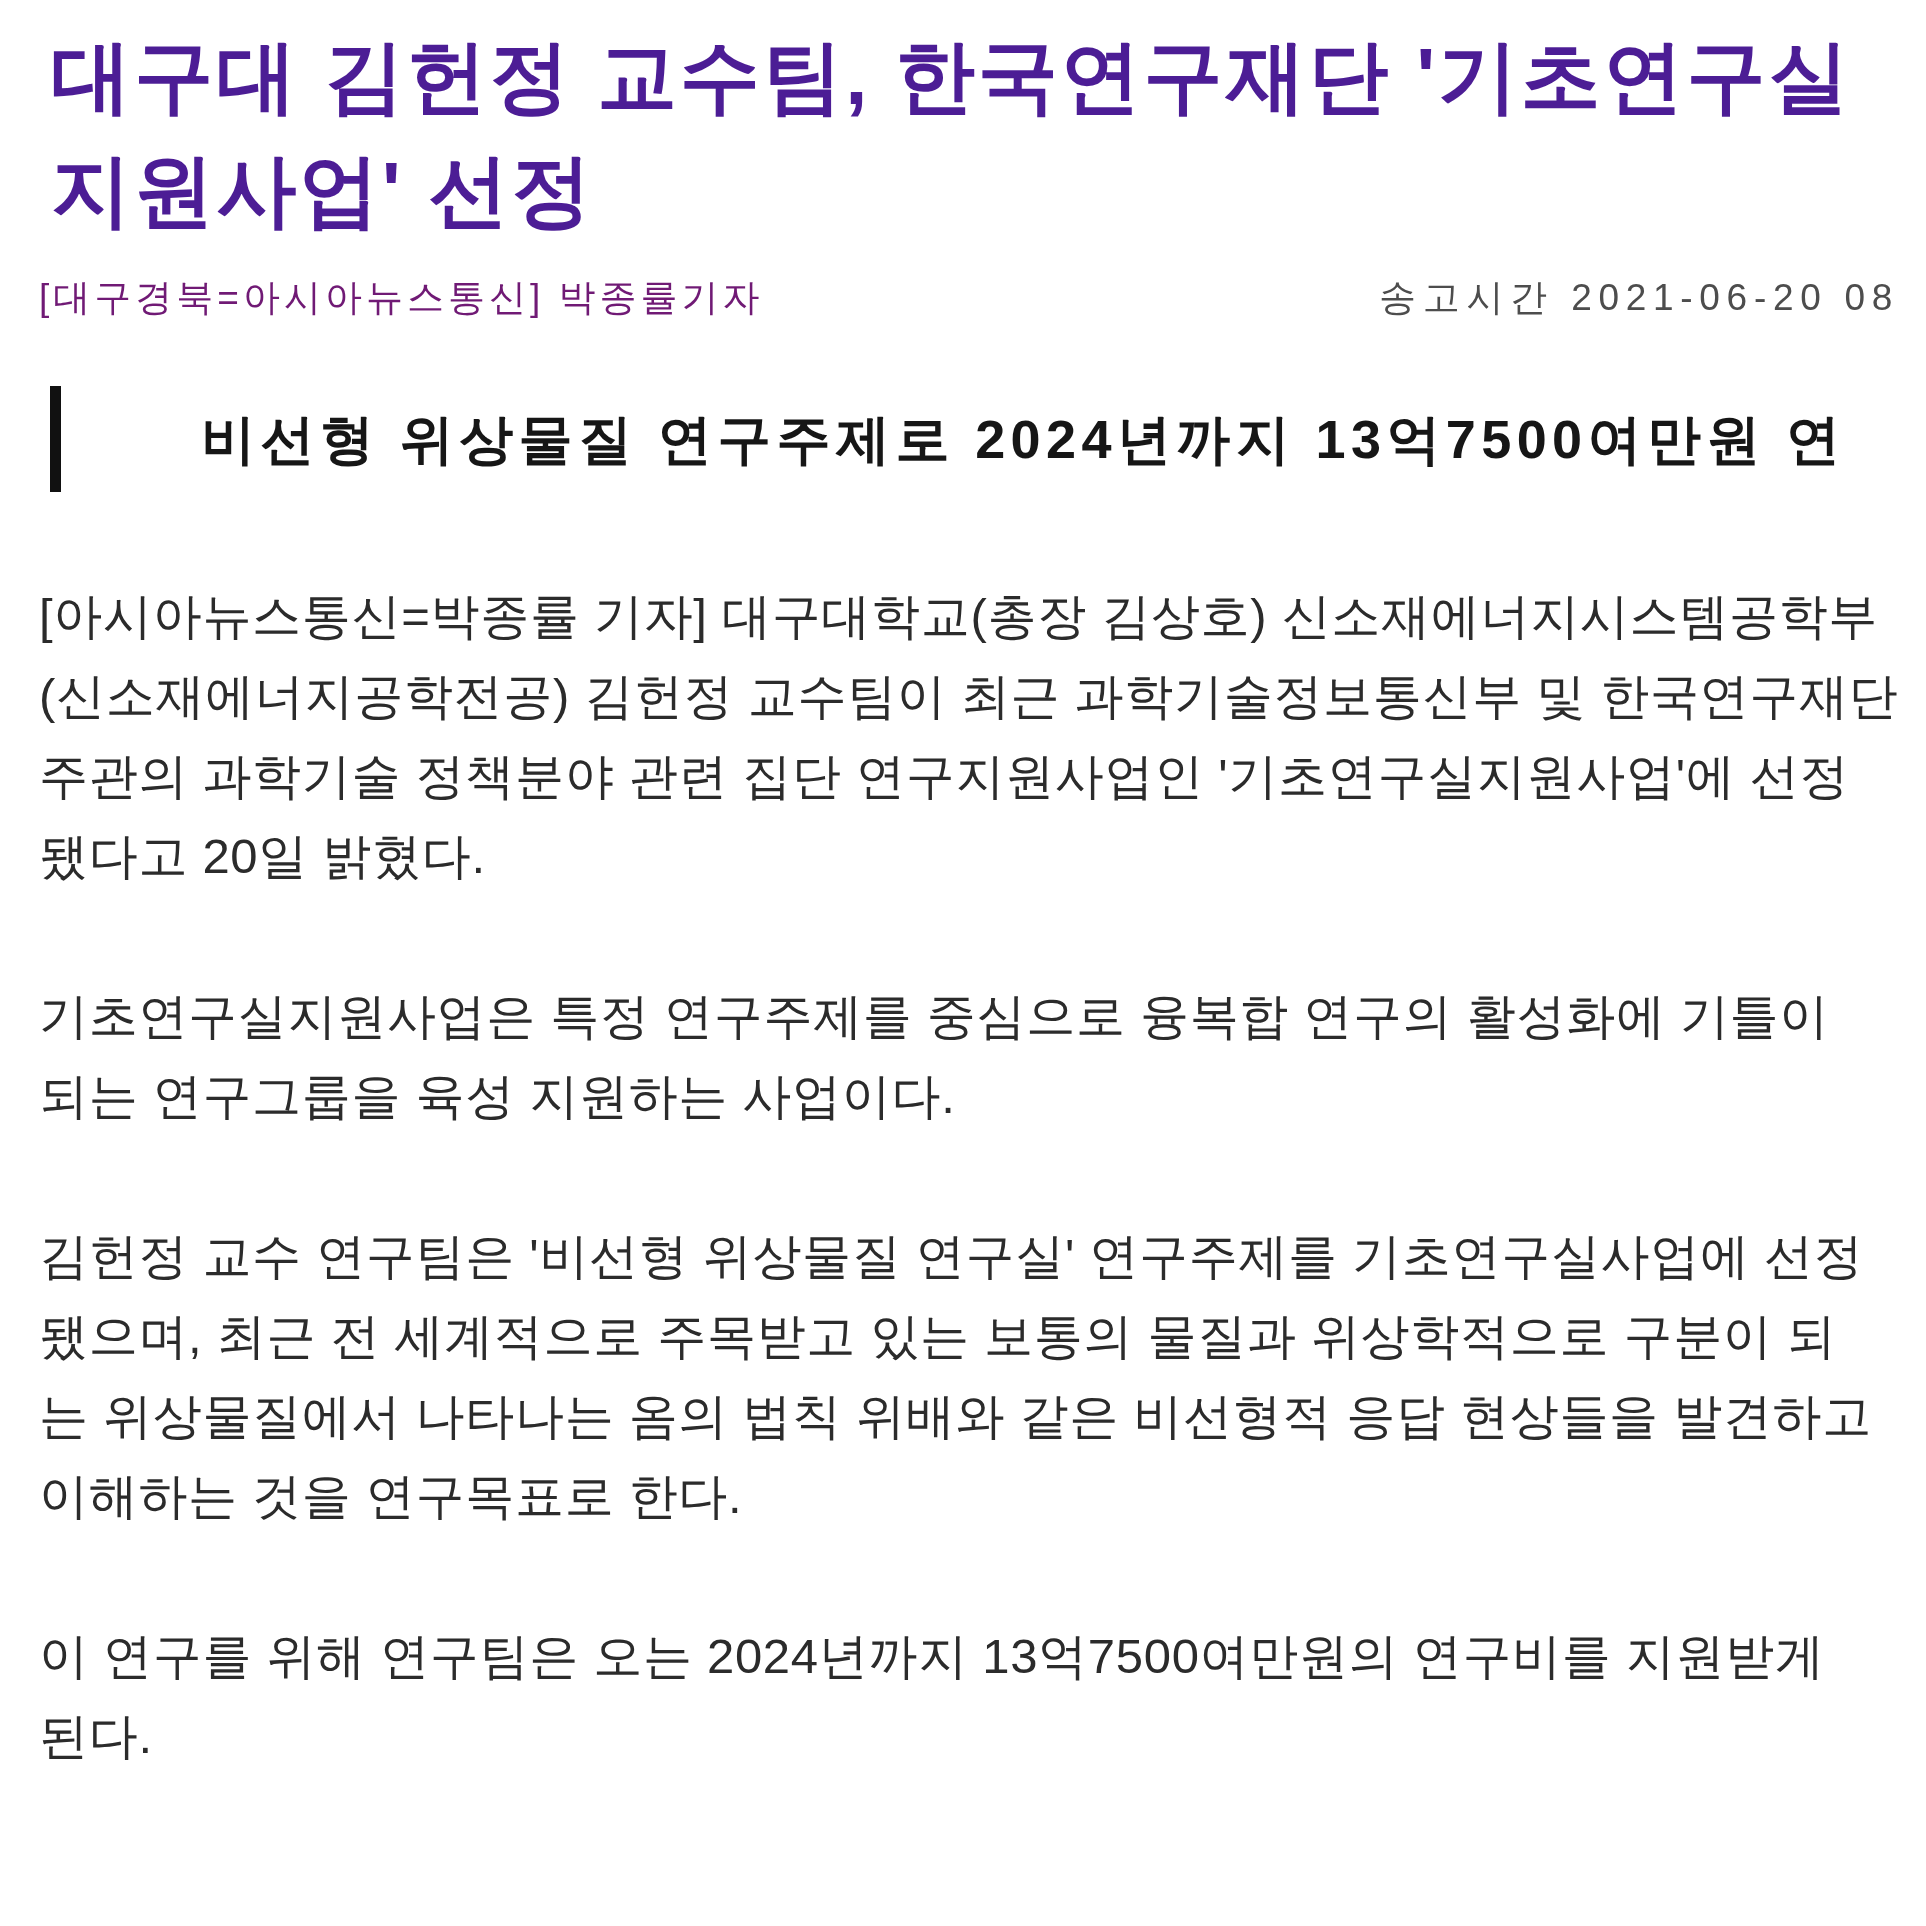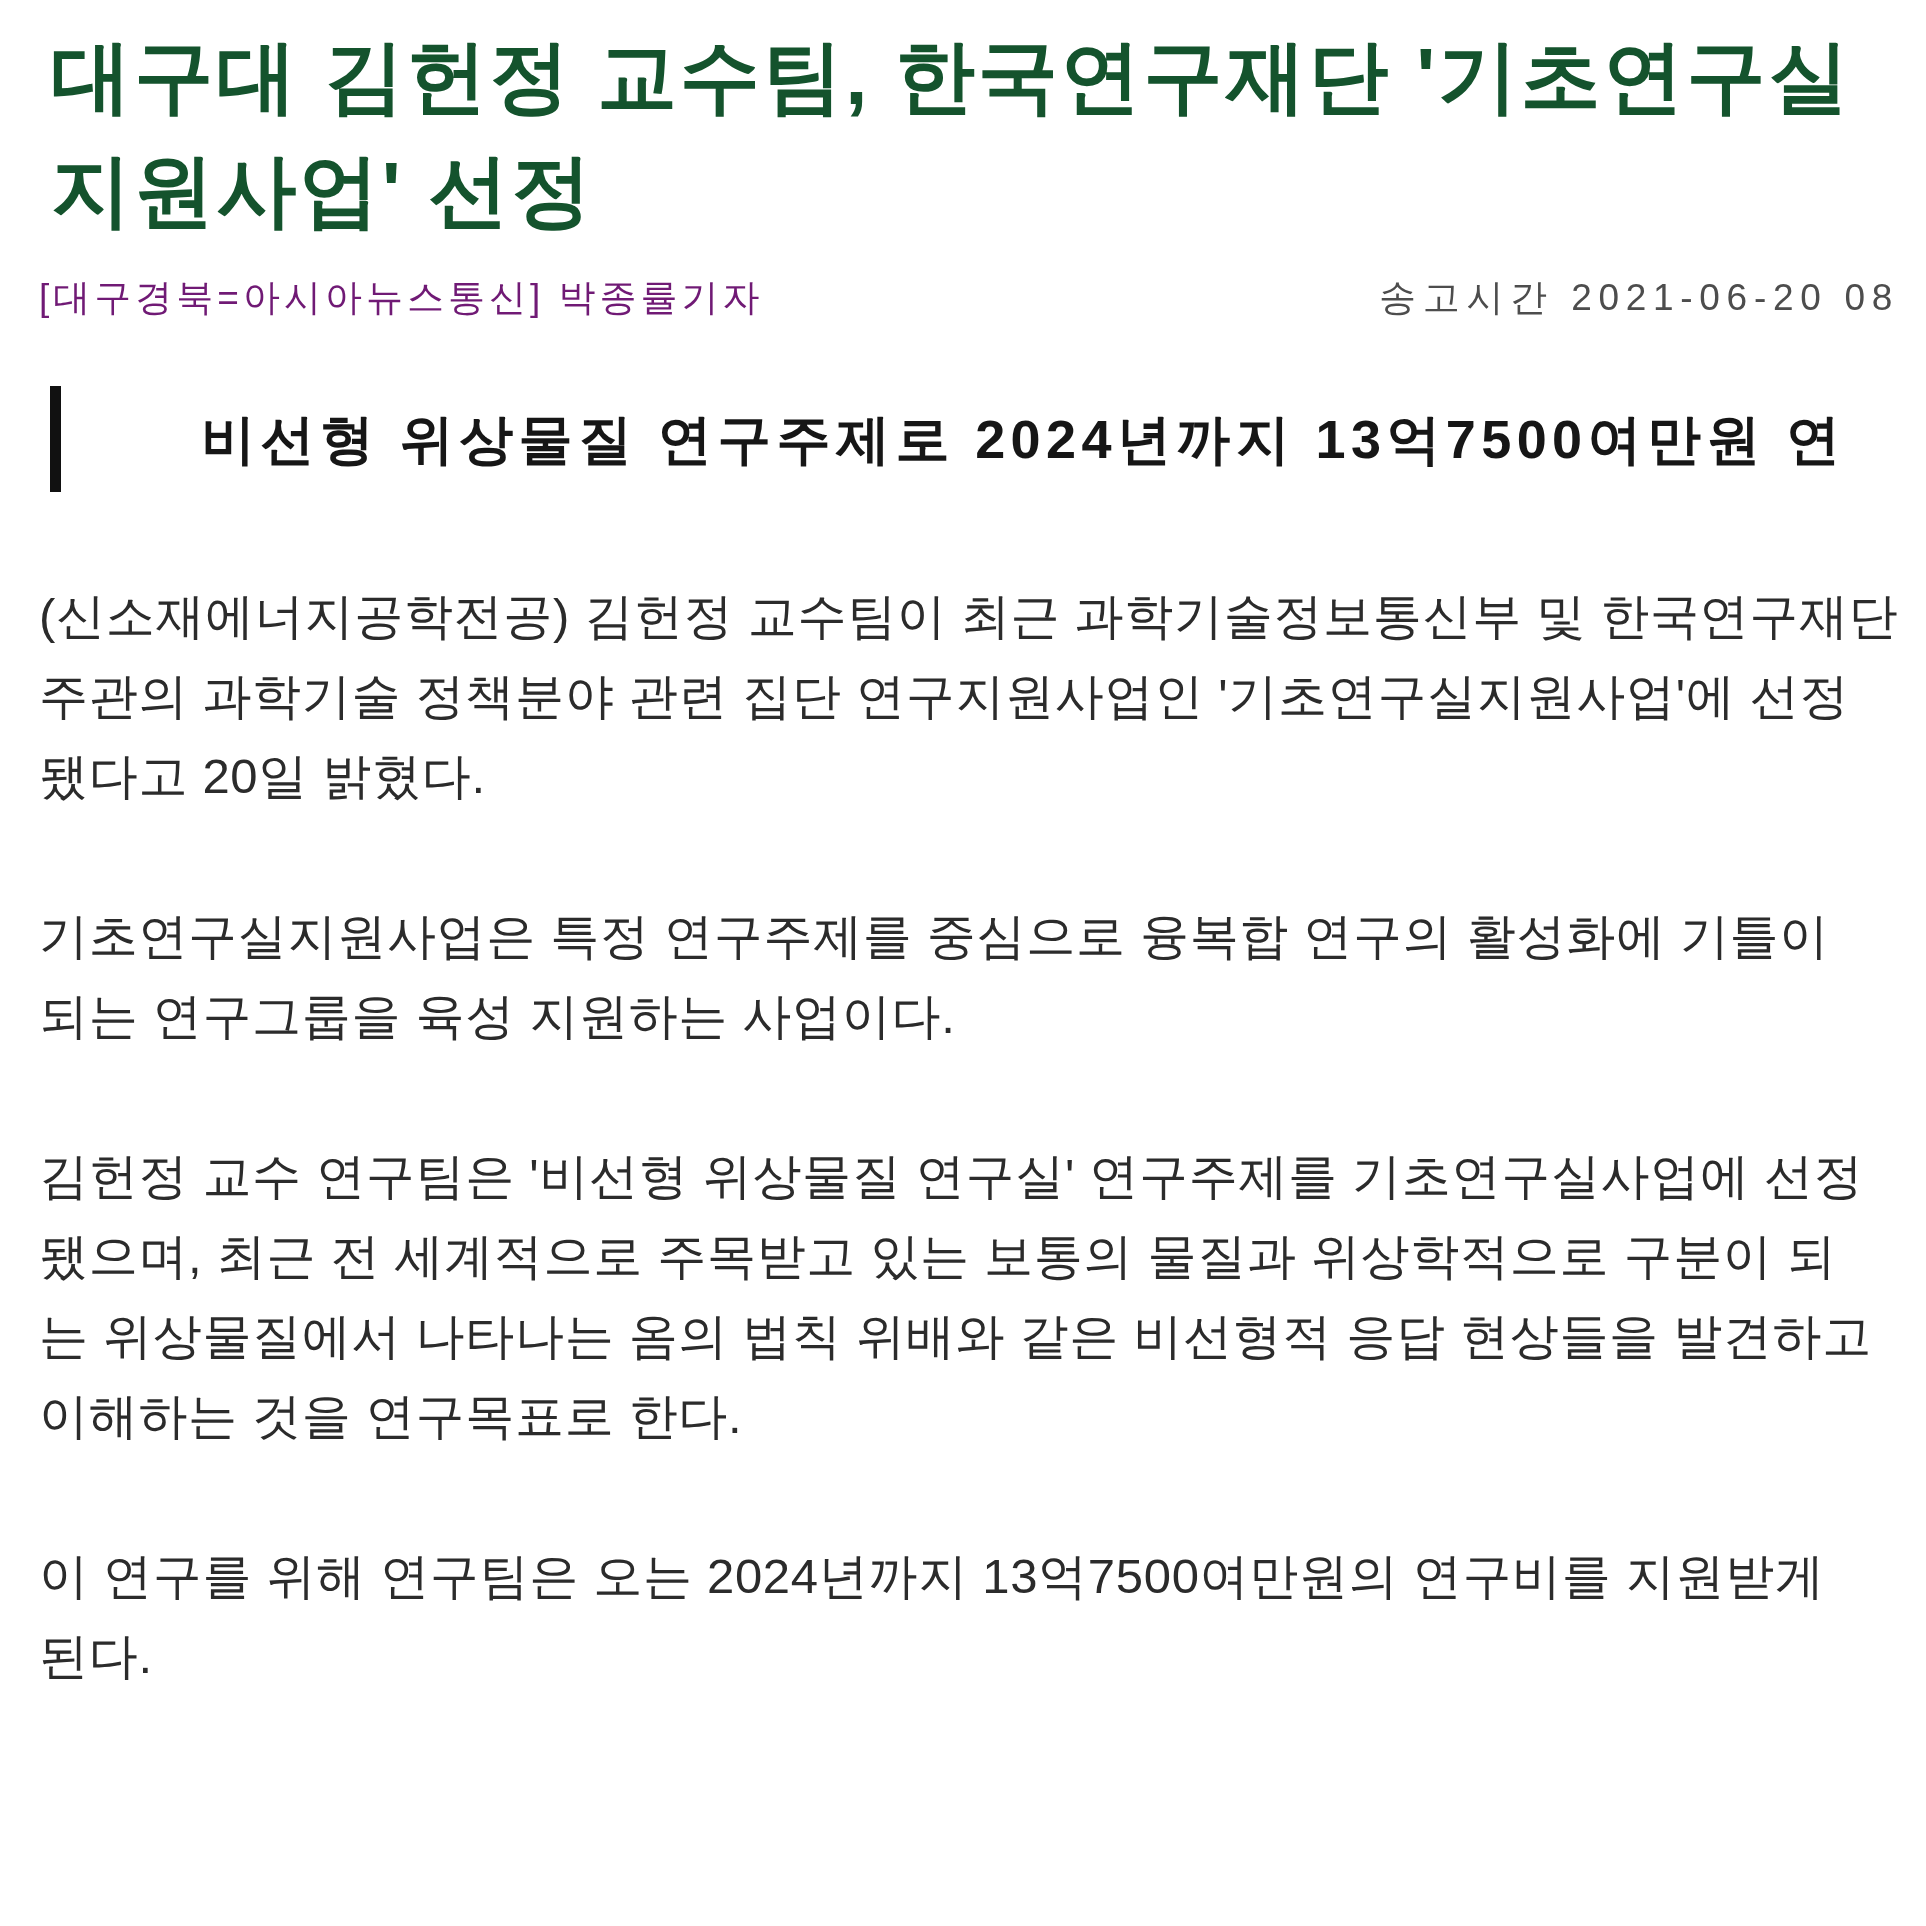--- a/index.html
+++ b/index.html
@@ -10,21 +10,21 @@
     background: #ffffff;
     font-family: "Liberation Sans", sans-serif;
   }
   .article-main {
     padding: 20px 0 0 39px;
   }
   .article-title {
     margin: 0 0 0 12px;
     font-size: 80px;
     font-weight: 700;
-    color: #14532d;
+    color: #4c1d95;
     line-height: 114px;
     letter-spacing: 2.7px;
   }
   .title-line {
     white-space: pre;
     display: block;
   }
   .meta-row {
     position: relative;
     margin-top: 25.4px;
@@ -81,20 +81,21 @@
     <span class="byline">[대구경북=아시아뉴스통신] 박종률기자</span>
     <span class="publish-time"><span class="time-label">송고시간</span><span class="time-value">2021-06-20 08</span></span>
   </div>
 
   <blockquote class="highlight-quote">
     <span class="quote-line">비선형 위상물질 연구주제로 2024년까지 13억7500여만원 연</span>
   </blockquote>
 
   <section class="article-body">
     <p>
+      <span class="body-line">[아시아뉴스통신=박종률 기자] 대구대학교(총장 김상호) 신소재에너지시스템공학부</span>
       <span class="body-line">(신소재에너지공학전공) 김헌정 교수팀이 최근 과학기술정보통신부 및 한국연구재단</span>
       <span class="body-line">주관의 과학기술 정책분야 관련 집단 연구지원사업인 '기초연구실지원사업'에 선정</span>
       <span class="body-line">됐다고 20일 밝혔다.</span>
     </p>
     <p>
       <span class="body-line">기초연구실지원사업은 특정 연구주제를 중심으로 융복합 연구의 활성화에 기틀이</span>
       <span class="body-line">되는 연구그룹을 육성 지원하는 사업이다.</span>
     </p>
     <p>
       <span class="body-line">김헌정 교수 연구팀은 '비선형 위상물질 연구실' 연구주제를 기초연구실사업에 선정</span>

